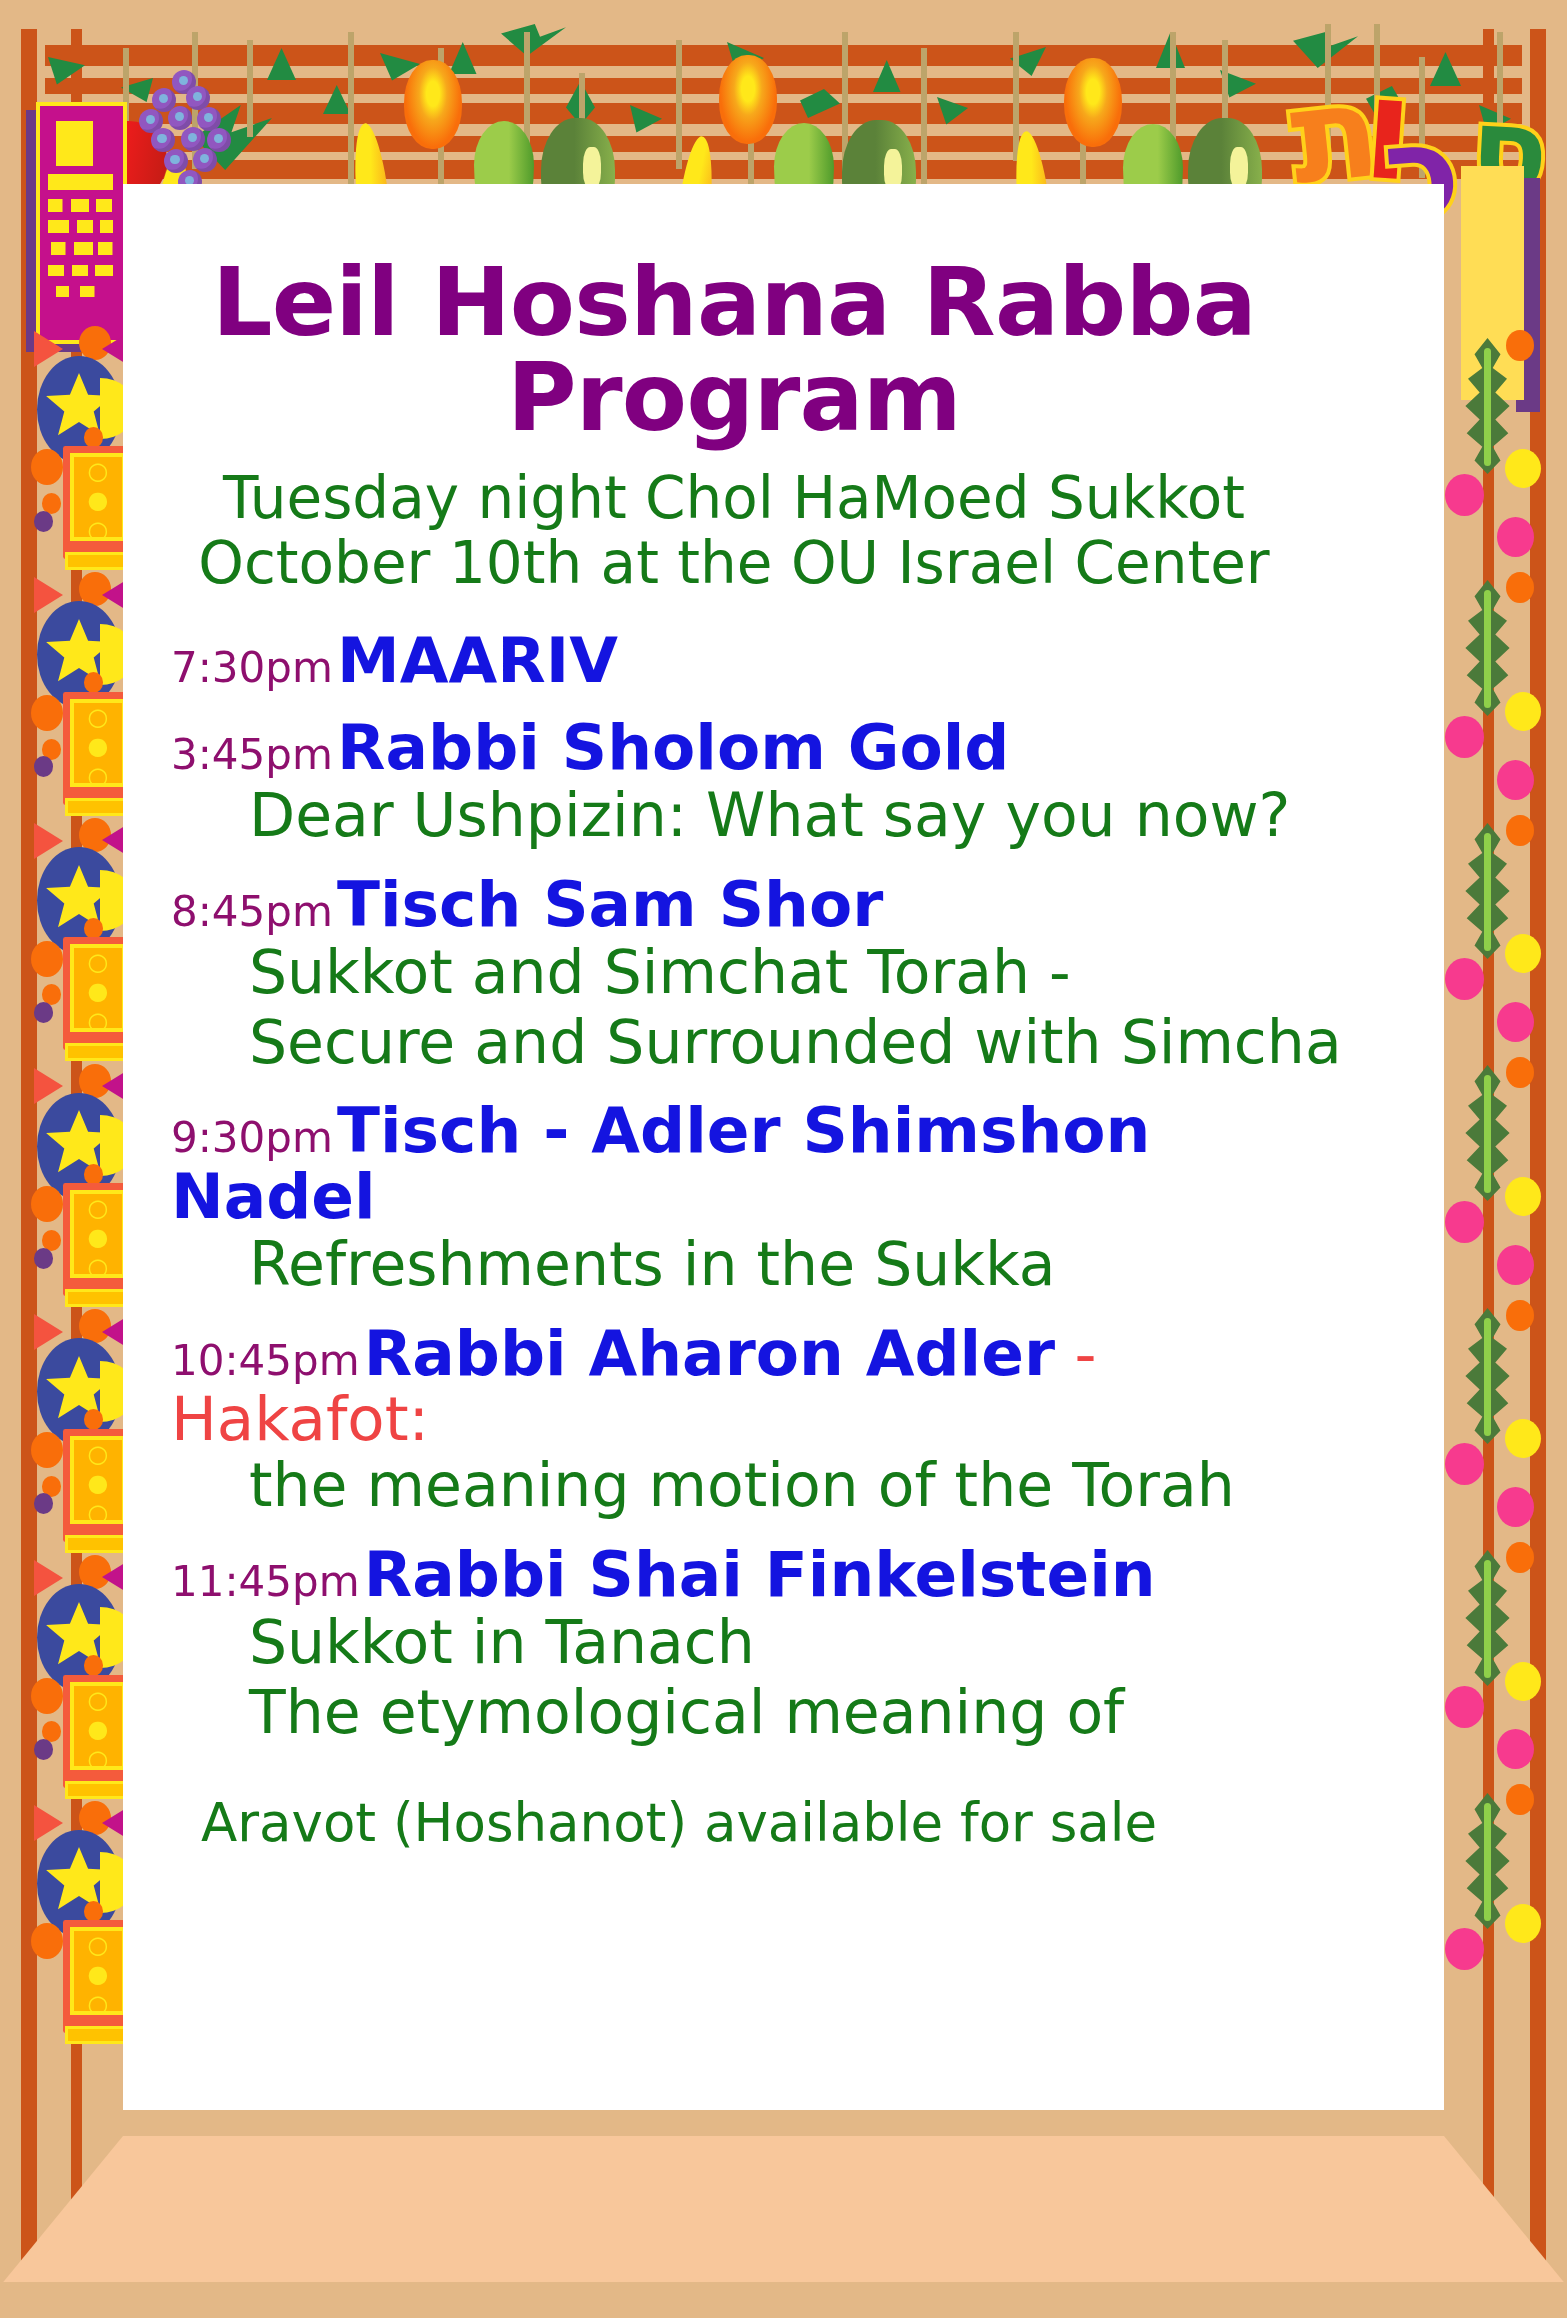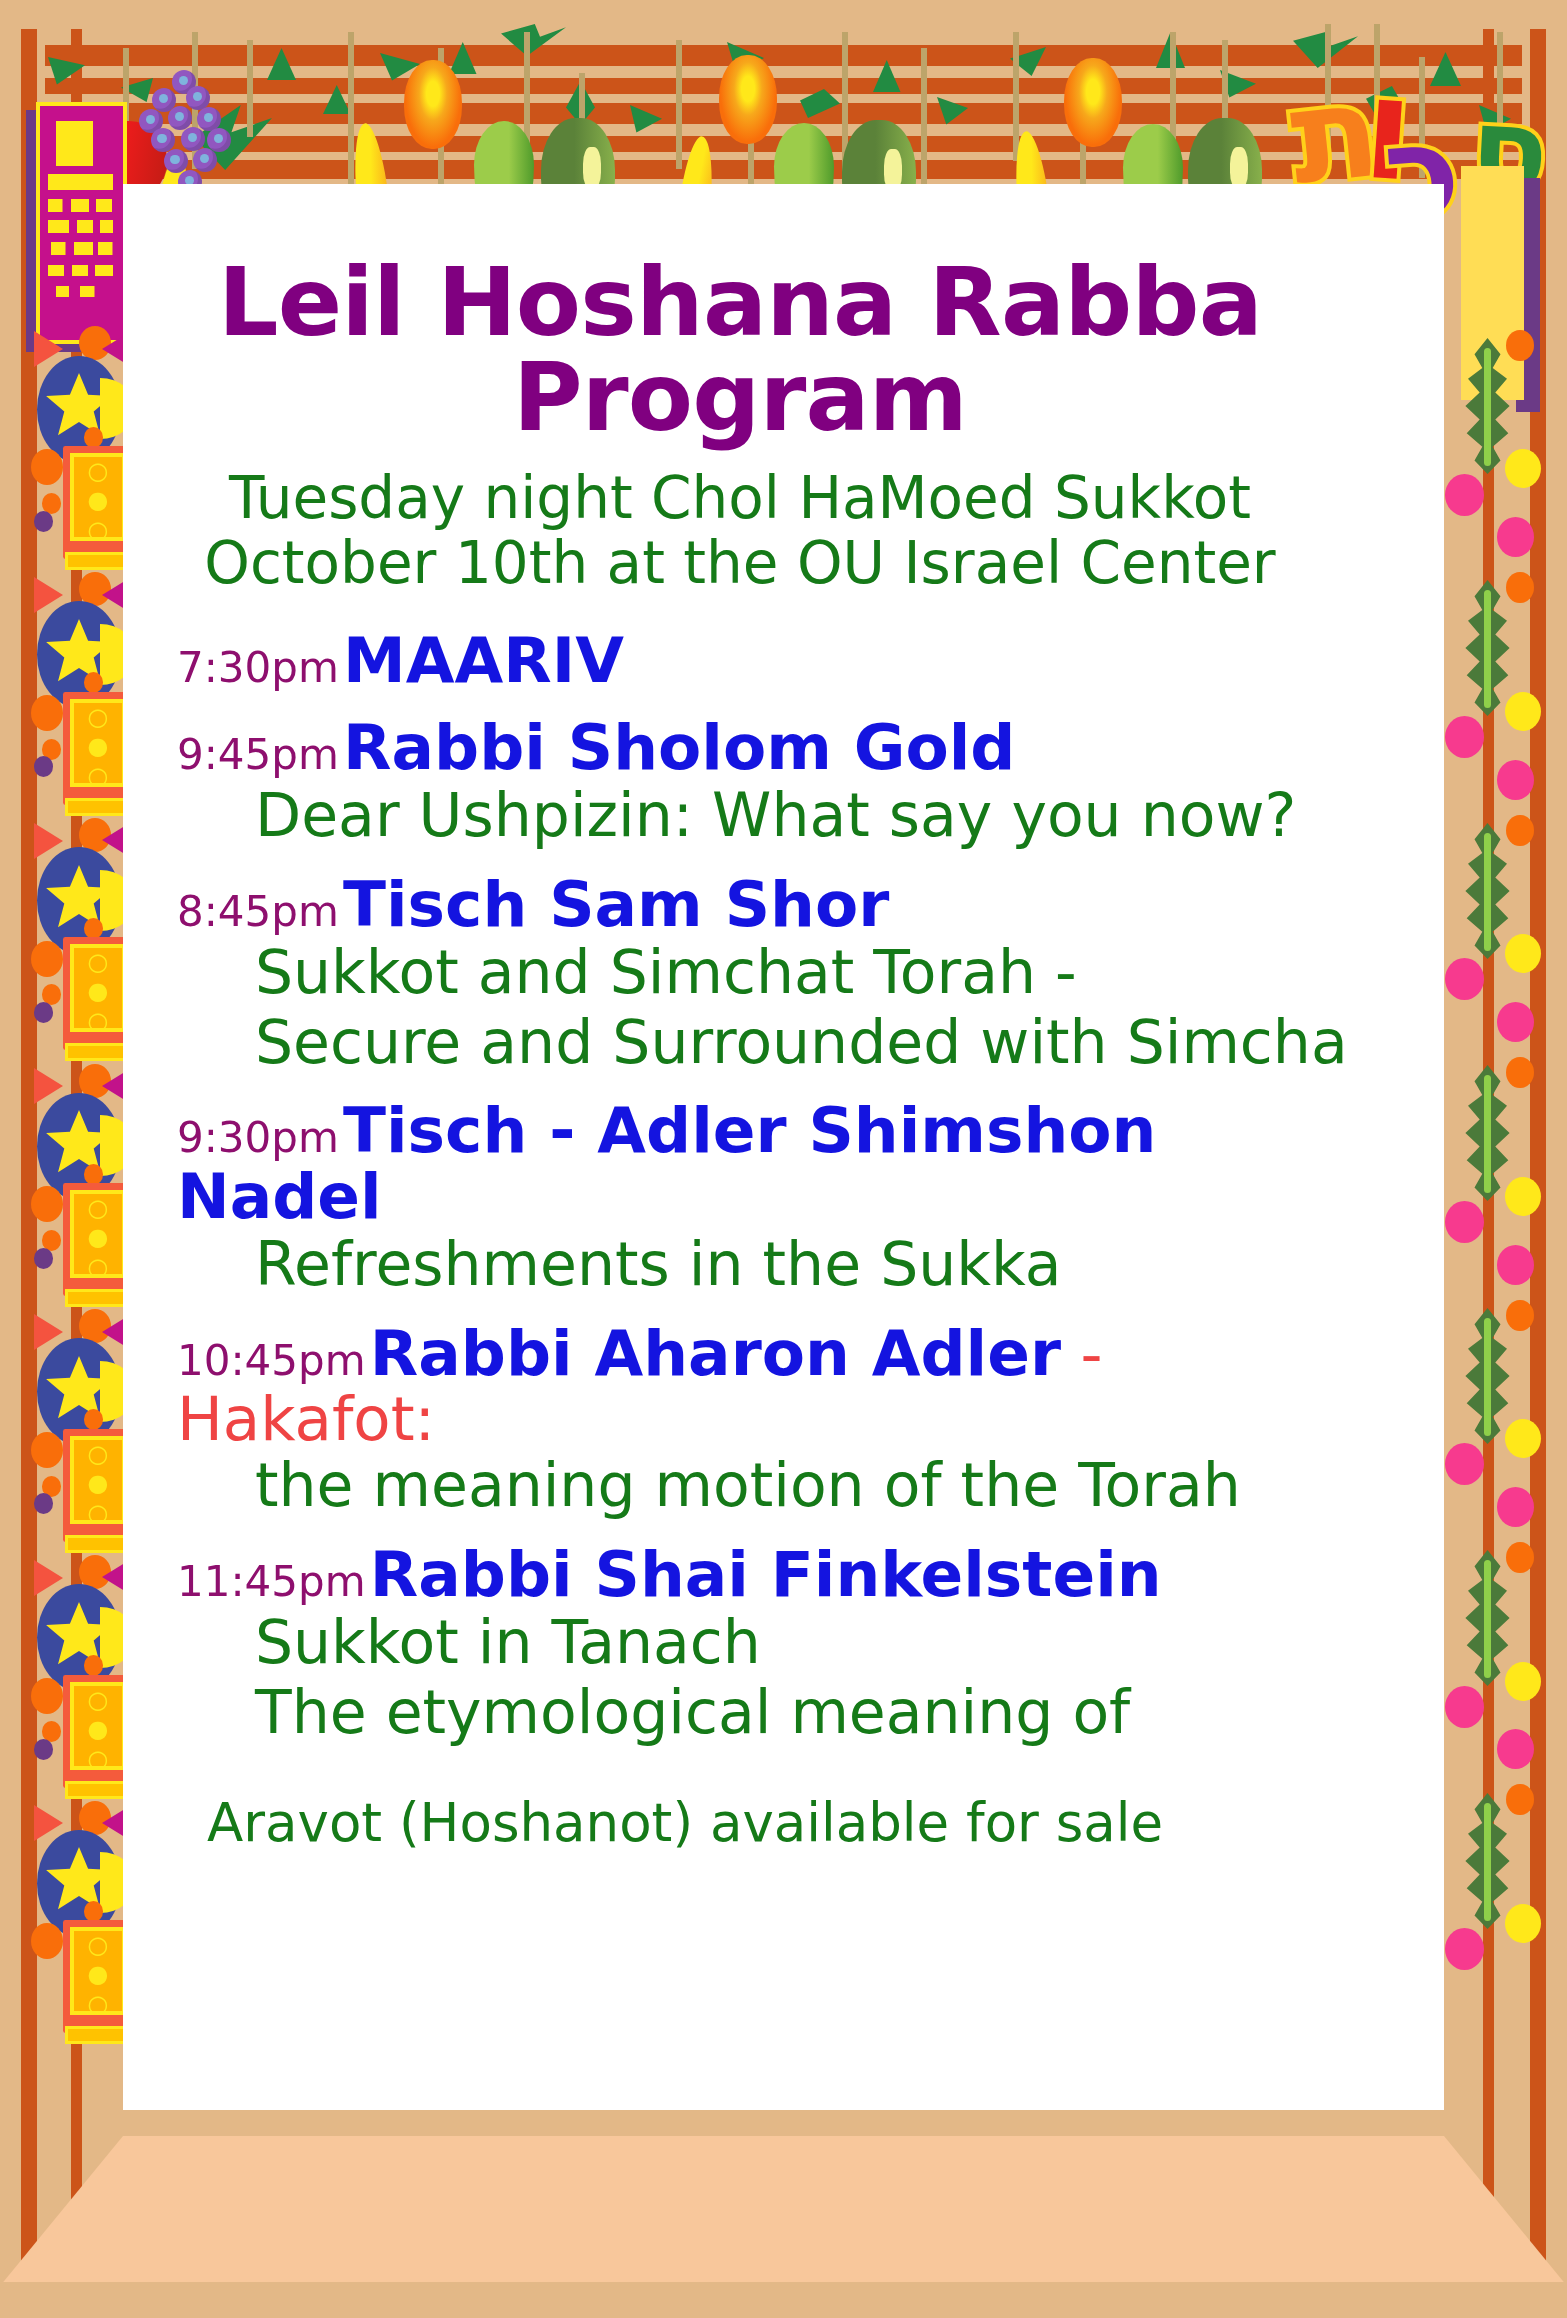--- a/index.html
+++ b/index.html
@@ -91,21 +91,21 @@
     clip-path:polygon(50% 0%,70% 12%,58% 22%,80% 30%,62% 40%,84% 50%,62% 60%,82% 70%,58% 80%,70% 90%,50% 100%,30% 90%,42% 80%,18% 70%,38% 60%,16% 50%,38% 40%,20% 30%,42% 22%,30% 12%);}
   .rleaf .vein{position:absolute;left:29px;top:9.7px;width:7.3px;height:118px;background:#8fd04a;border-radius:4.8px;}
 
   
   .floor{position:absolute;left:0;bottom:0;width:1567px;height:209px;}
   .floor .top{position:absolute;left:0;top:26px;width:1567px;height:150px;
     background:#f8c79b;clip-path:polygon(123px 0,1444px 0,1567px 150px,0 150px);}
   .floor .edge{position:absolute;left:0;bottom:0;width:1567px;height:37px;background:#e3b887;}
 
   
-  .content{position:absolute;left:123px;top:184px;width:1222px;margin-left:6px;}
+  .content{position:absolute;left:123px;top:184px;width:1222px;}
   .title{
     color:#800080;font-weight:bold;font-size:95px;letter-spacing:-0.8px;
     text-align:center;margin:71px 0 0 0;line-height:1;
     font-family:"DejaVu Sans", sans-serif;
   }
   .subtitle{
     color:#157a18;font-size:58px;text-align:center;line-height:1.12;
     margin-top:21px;font-family:"DejaVu Sans", sans-serif;
   }
   .sched{margin:32px 0 0 0;padding:0 0 0 48px;}
@@ -469,21 +469,21 @@
 
       <div class="item">
         <div class="line">
           <span class="time">7:30pm</span>
           <span class="speaker">MAARIV</span>
         </div>
       </div>
 
       <div class="item">
         <div class="line">
-          <span class="time">9:45pm</span>
+          <span class="time">3:45pm</span>
           <span class="speaker">Rabbi Sholom Gold</span>
         </div>
         <div class="desc">Dear Ushpizin: What say you now?</div>
       </div>
 
       <div class="item">
         <div class="line">
           <span class="time">8:45pm</span>
           <span class="speaker">Tisch Sam Shor</span>
         </div>

